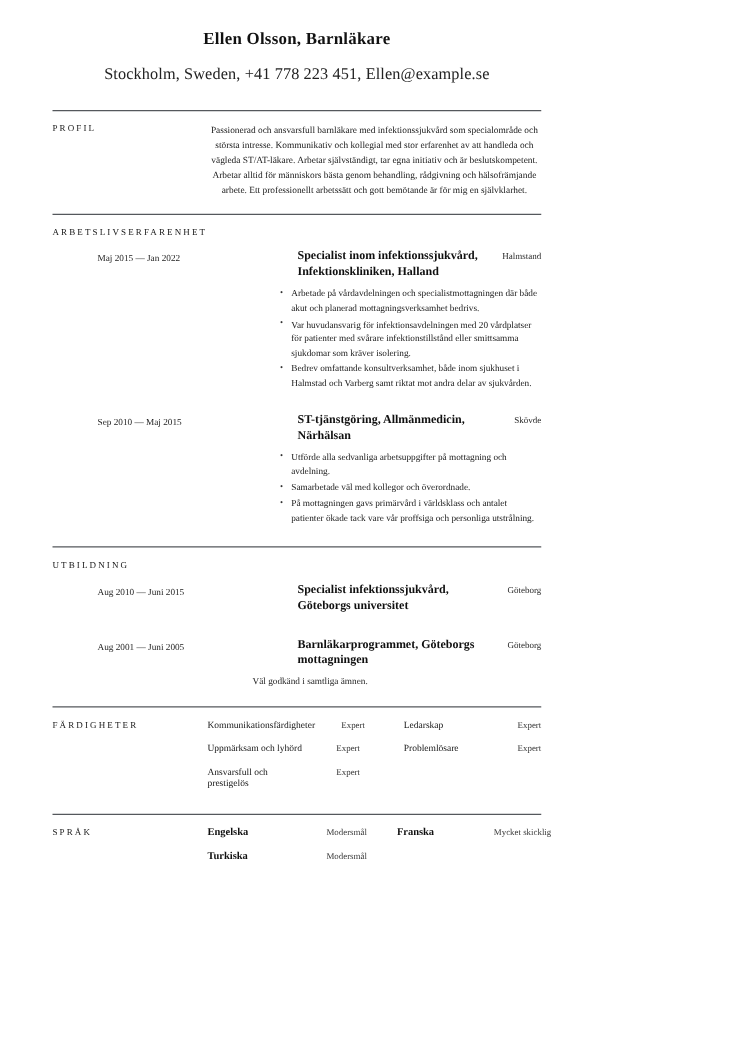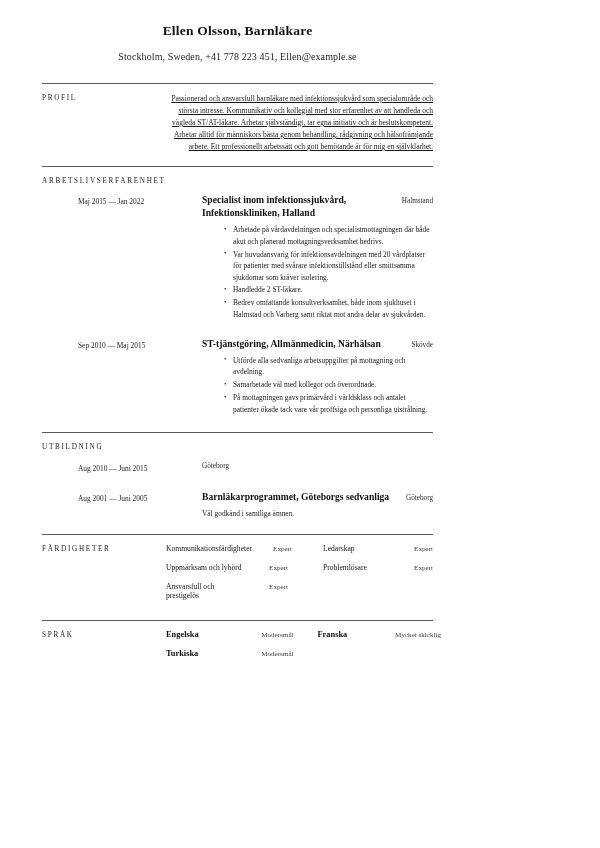--- a/index.html
+++ b/index.html
@@ -30,21 +30,21 @@
   }
   .cv-name {
     font-size: 13.5px;
     font-weight: bold;
     letter-spacing: 0.2px;
     color: #111;
     line-height: 1.3;
   }
   .cv-contact {
     margin-top: 11px;
-    font-size: 10px;
+    font-size: 13px;
     color: #222;
     letter-spacing: 0.1px;
   }
 
   
   .section {
     margin: 0 42px 0 42px;
     border-top: 1.3px solid #55585c;
     padding-top: 9px;
   }
@@ -65,22 +65,21 @@
   .col-body {
     flex: 1 1 auto;
     min-width: 0;
   }
 
   
   .profile-text {
     font-size: 7.5px;
     line-height: 1.62;
     color: #181818;
-    text-align: right;
-    text-decoration: underline;
+    text-align: center;
   }
 
   
   .entry {
     display: flex;
     align-items: flex-start;
     margin-bottom: 2px;
   }
   .entry-date {
     width: 124px;
@@ -92,20 +91,21 @@
   }
   .entry-main {
     flex: 1 1 auto;
     min-width: 0;
   }
   .entry-headline {
     display: flex;
     align-items: baseline;
     justify-content: space-between;
     gap: 8px;
+    margin-left: 36px;
   }
   .entry-title {
     font-size: 9.6px;
     font-weight: bold;
     color: #101010;
     line-height: 1.35;
   }
   .entry-location {
     font-size: 7.2px;
     color: #2a2a2a;
@@ -240,21 +240,20 @@
       <div class="entry">
         <div class="entry-date">Maj 2015 — Jan 2022</div>
         <div class="entry-main">
           <div class="entry-headline">
             <div class="entry-title">Specialist inom infektionssjukvård, Infektionskliniken, Halland</div>
             <div class="entry-location">Halmstand</div>
           </div>
           <ul class="bullets">
             <li>Arbetade på vårdavdelningen och specialistmottagningen där både akut och planerad mottagningsverksamhet bedrivs.</li>
             <li>Var huvudansvarig för infektionsavdelningen med 20 vårdplatser för patienter med svårare infektionstillstånd eller smittsamma sjukdomar som kräver isolering.</li>
-            <li>Handledde 2 ST-läkare.</li>
             <li>Bedrev omfattande konsultverksamhet, både inom sjukhuset i Halmstad och Varberg samt riktat mot andra delar av sjukvården.</li>
           </ul>
         </div>
       </div>
     </div>
 
     <div class="exp-group gap">
       <div class="entry">
         <div class="entry-date">Sep 2010 — Maj 2015</div>
         <div class="entry-main">
@@ -274,32 +273,33 @@
 
   <div class="section sec-gap-md">
     <div class="col-label">Utbildning</div>
     <div style="height:10px"></div>
 
     <div class="edu-group">
       <div class="entry">
         <div class="entry-date">Aug 2010 — Juni 2015</div>
         <div class="entry-main">
           <div class="entry-headline">
+            <div class="entry-title">Specialist infektionssjukvård, Göteborgs universitet</div>
             <div class="entry-location">Göteborg</div>
           </div>
         </div>
       </div>
     </div>
 
     <div class="edu-group gap">
       <div class="entry">
         <div class="entry-date">Aug 2001 — Juni 2005</div>
         <div class="entry-main">
           <div class="entry-headline">
-            <div class="entry-title">Barnläkarprogrammet, Göteborgs sedvanliga</div>
+            <div class="entry-title">Barnläkarprogrammet, Göteborgs mottagningen</div>
             <div class="entry-location">Göteborg</div>
           </div>
           <div class="entry-note">Väl godkänd i samtliga ämnen.</div>
         </div>
       </div>
     </div>
   </div>
 
   <div class="section sec-gap-sm">
     <div class="section-row">

